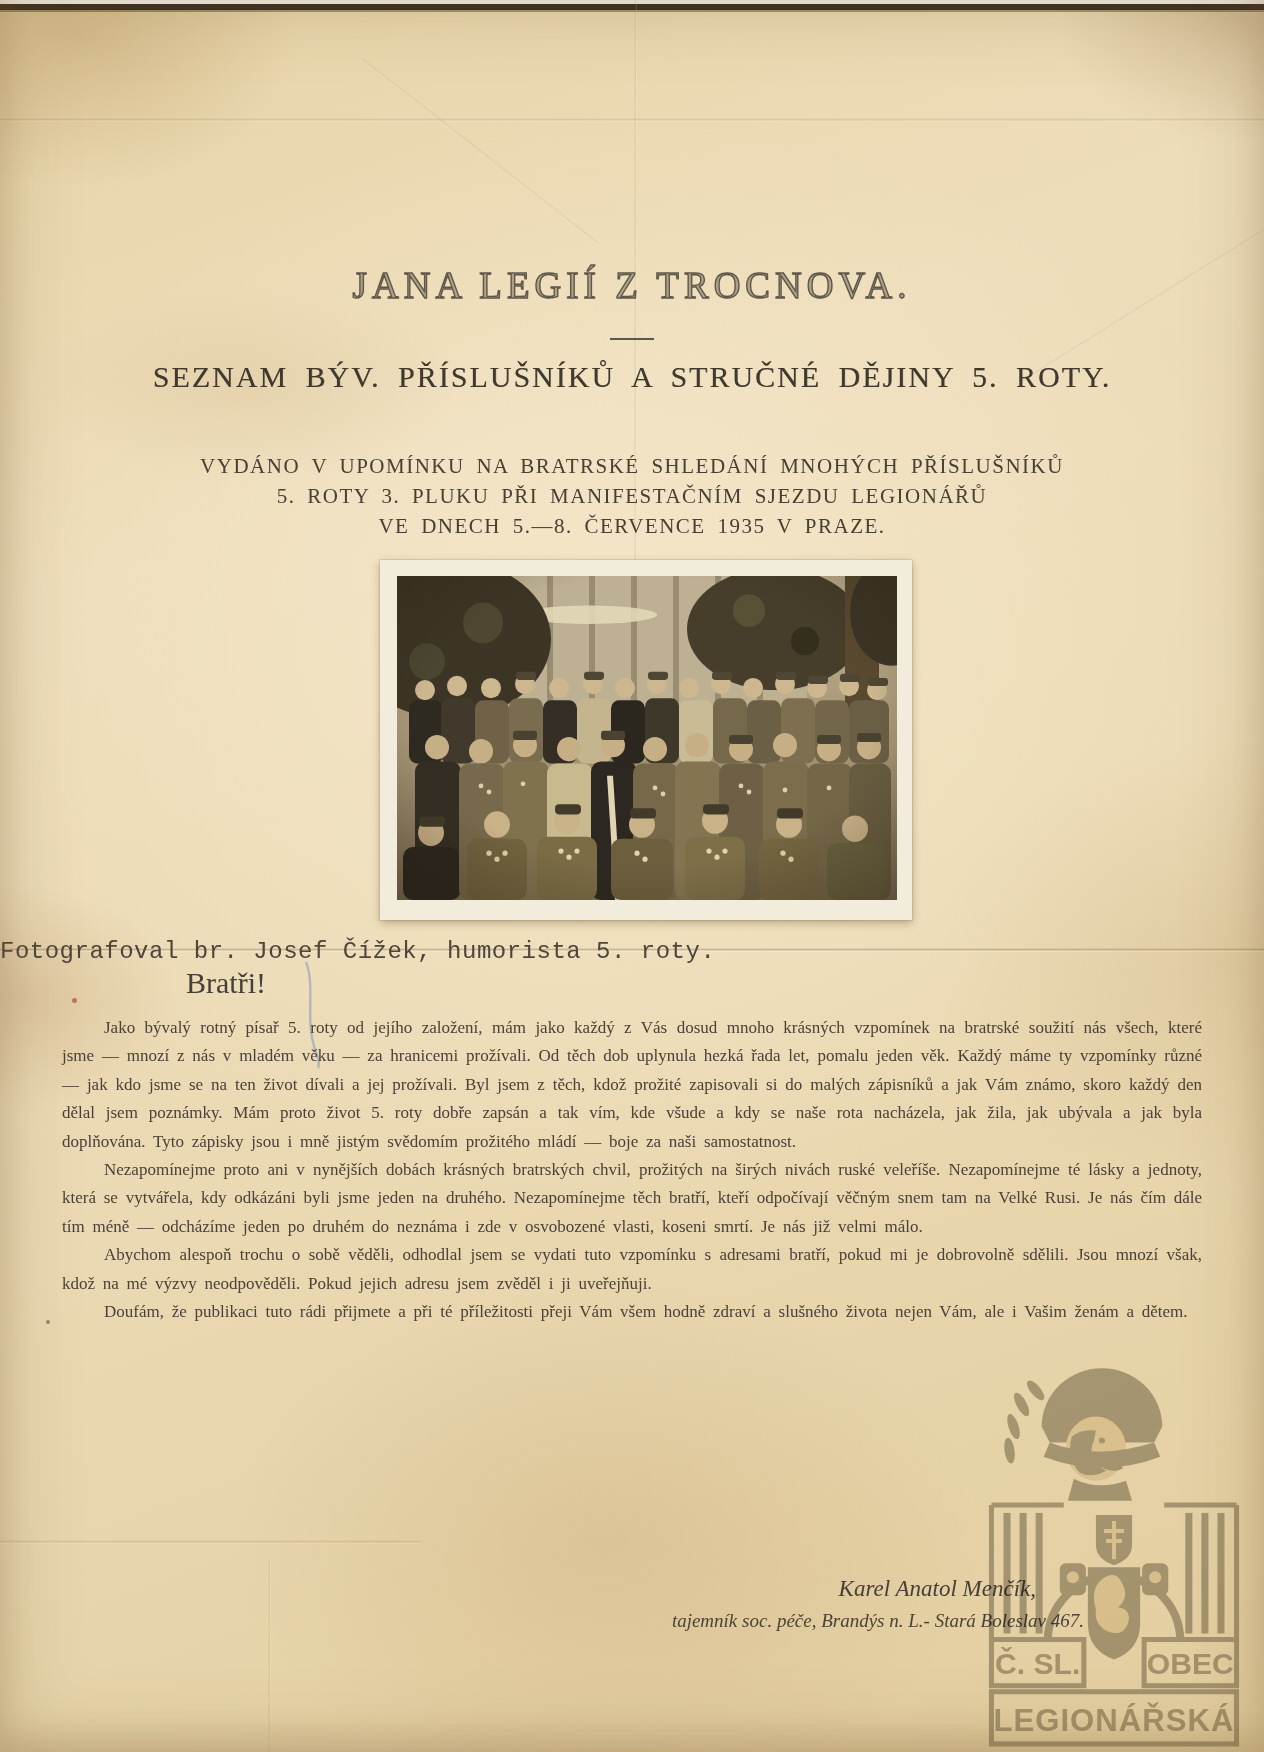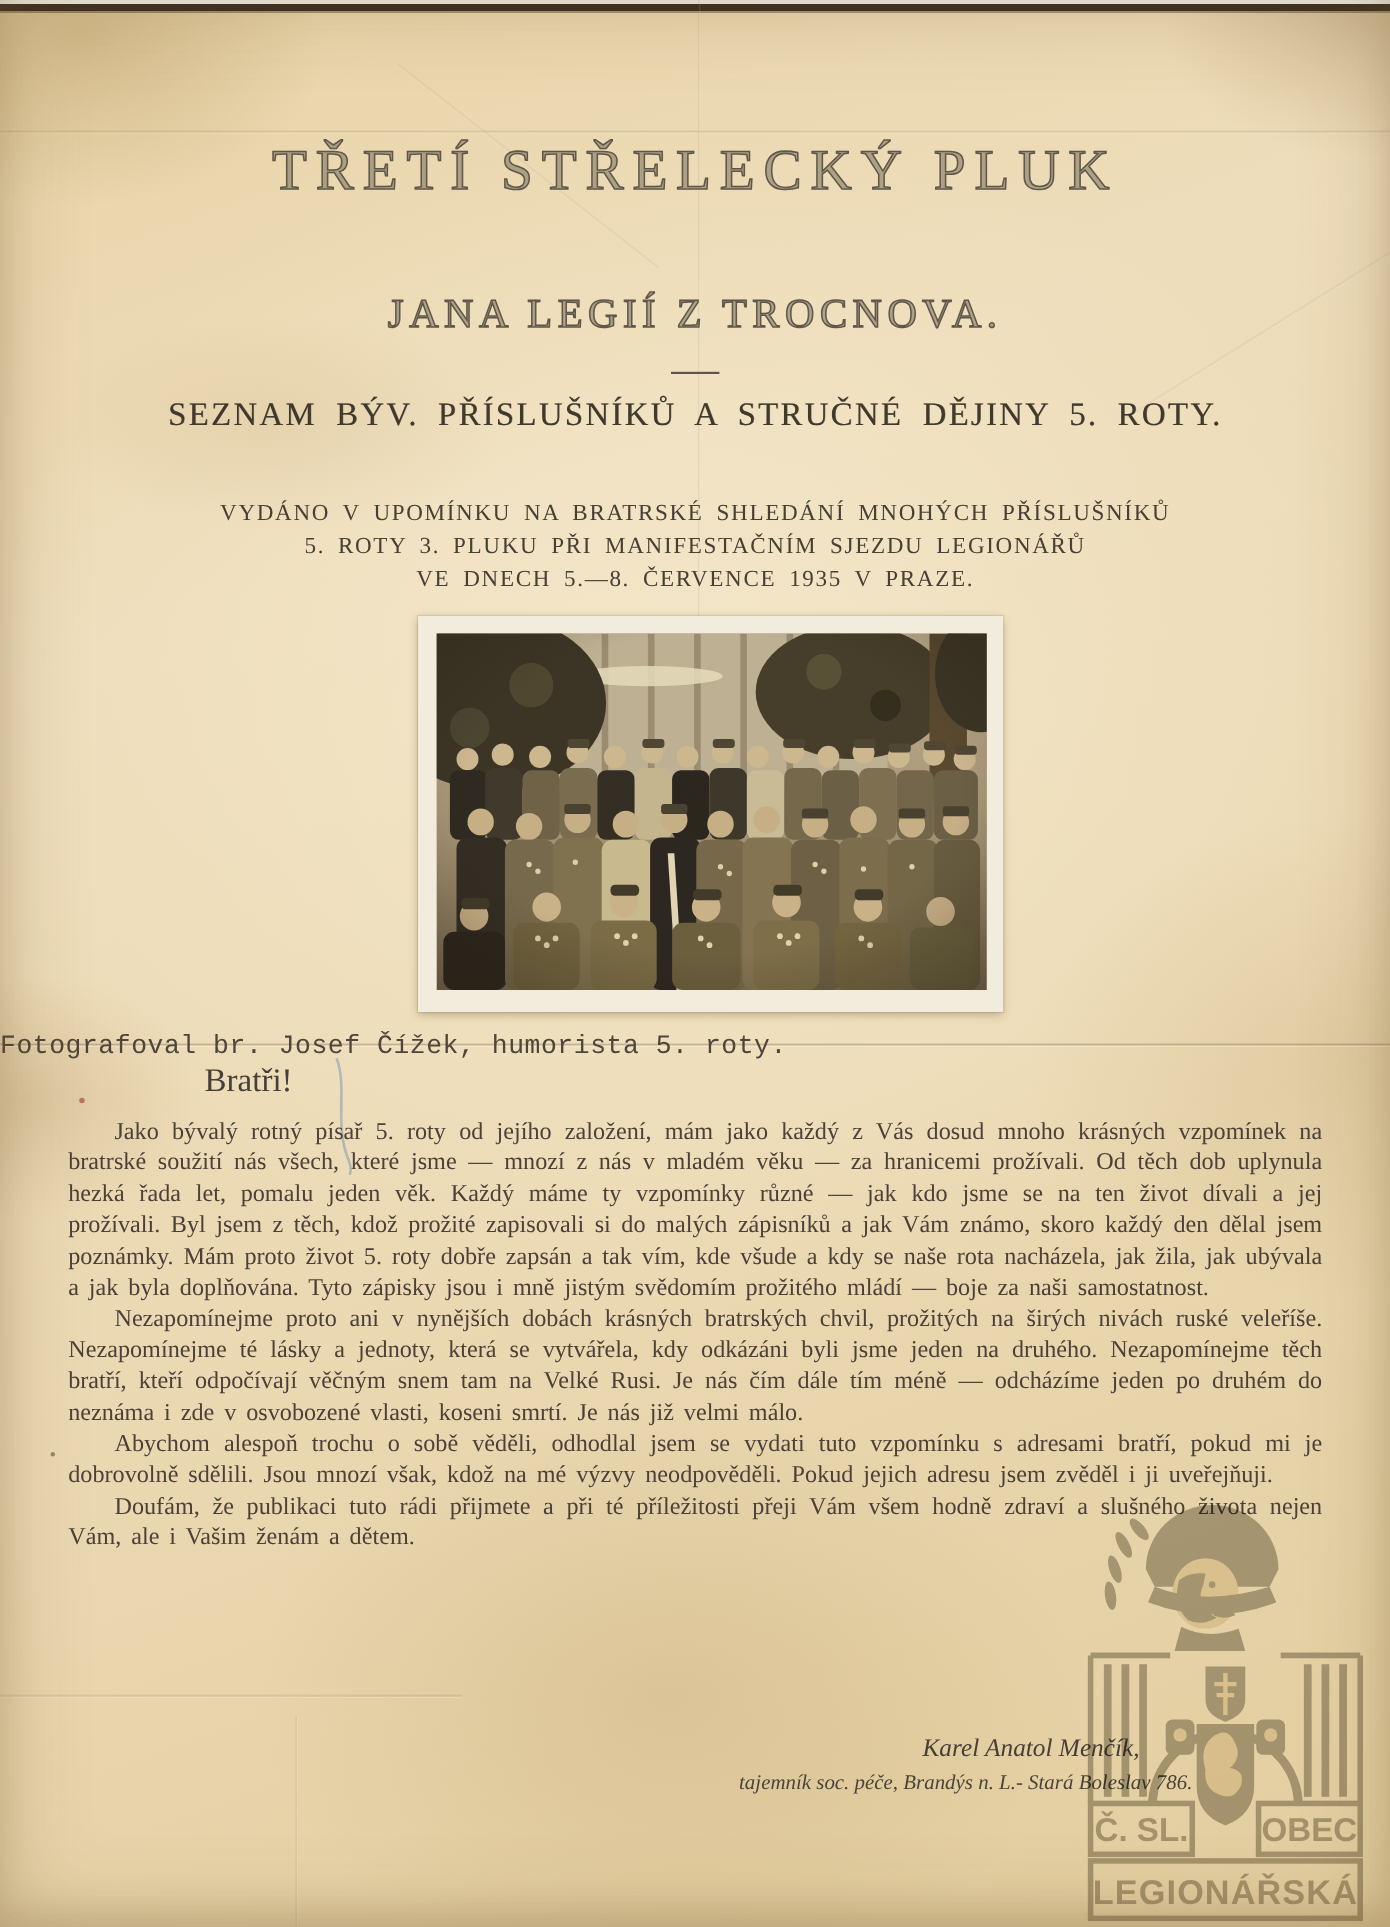--- a/index.html
+++ b/index.html
@@ -52,21 +52,21 @@
     background:#f2ecdc;padding:16px 15px 20px 17px;box-sizing:border-box;
     box-shadow:0 3px 8px rgba(80,58,26,.35),0 0 0 1px rgba(120,100,60,.15);}
   .photo-inner{width:100%;height:100%;display:block;background:#9b8a6c;}
   .photo-caption{position:absolute;top:938px;left:0;right:0;text-align:left;
     font-size:24px;letter-spacing:.5px;color:#4e463a;font-family:Liberation Mono, monospace;}
 
   .salutation{position:absolute;top:966px;left:186px;font-size:30px;color:#45403a;}
   .pen-mark{position:absolute;left:296px;top:960px;pointer-events:none;}
 
   .body-text{position:absolute;top:1014px;left:62px;width:1140px;
-    font-size:22px;line-height:28.4px;text-align:justify;color:#4b4139;
+    font-size:17px;line-height:28.4px;text-align:justify;color:#4b4139;
     word-spacing:3.5px;}
   .body-text p{margin:0;text-indent:42px;}
 
   .sig-name{position:absolute;top:1576px;right:228px;font-style:italic;font-size:23px;color:#474038;}
   .sig-role{position:absolute;top:1610px;right:180px;font-style:italic;font-size:19px;color:#4a4339;}
 
   .stamp{position:absolute;left:983px;top:1308px;width:262px;height:442px;
     opacity:.62;mix-blend-mode:multiply;}
 </style>
 </head>
@@ -79,21 +79,20 @@
   <div class="crease crease-h" style="top:948px;"></div>
   <div class="crease crease-h faint" style="top:118px;"></div>
   <div class="crease crease-h faint" style="top:1540px;width:420px;right:auto;"></div>
   <div class="crease crease-v" style="left:634px;height:560px;opacity:.5;"></div>
   <div class="crease crease-v" style="left:268px;top:1560px;height:192px;opacity:.5;"></div>
   <div class="crease crease-diag" style="left:330px;top:150px;transform:rotate(38deg);opacity:.4;"></div>
   <div class="crease crease-diag" style="left:1000px;top:300px;transform:rotate(-32deg);opacity:.4;"></div>
   <div class="speck" style="left:72px;top:998px;width:5px;height:5px;background:rgba(164,56,40,.6);"></div>
   <div class="speck" style="left:46px;top:1320px;width:4px;height:4px;background:rgba(80,68,52,.55);"></div>
 
-  <div class="masthead m1">TŘETÍ STŘELECKÝ PLUK</div>
   <div class="masthead m3">JANA LEGIÍ Z TROCNOVA.</div>
   <div class="divider-rule"></div>
 
   <div class="doc-heading">SEZNAM BÝV. PŘÍSLUŠNÍKŮ A STRUČNÉ DĚJINY 5. ROTY.</div>
 
   <div class="subtitles">
     <div>VYDÁNO V UPOMÍNKU NA BRATRSKÉ SHLEDÁNÍ MNOHÝCH PŘÍSLUŠNÍKŮ</div>
     <div>5. ROTY 3. PLUKU PŘI MANIFESTAČNÍM SJEZDU LEGIONÁŘŮ</div>
     <div>VE DNECH 5.—8. ČERVENCE 1935 V PRAZE.</div>
   </div>
@@ -281,21 +280,21 @@
   </svg>
 
   <div class="body-text">
     <p>Jako bývalý rotný písař 5. roty od jejího založení, mám jako každý z Vás dosud mnoho krásných vzpomínek na bratrské soužití nás všech, které jsme — mnozí z nás v mladém věku — za hranicemi prožívali. Od těch dob uplynula hezká řada let, pomalu jeden věk. Každý máme ty vzpomínky různé — jak kdo jsme se na ten život dívali a jej prožívali. Byl jsem z těch, kdož prožité zapisovali si do malých zápisníků a jak Vám známo, skoro každý den dělal jsem poznámky. Mám proto život 5. roty dobře zapsán a tak vím, kde všude a kdy se naše rota nacházela, jak žila, jak ubývala a jak byla doplňována. Tyto zápisky jsou i mně jistým svědomím prožitého mládí — boje za naši samostatnost.</p>
     <p>Nezapomínejme proto ani v nynějších dobách krásných bratrských chvil, prožitých na širých nivách ruské veleříše. Nezapomínejme té lásky a jednoty, která se vytvářela, kdy odkázáni byli jsme jeden na druhého. Nezapomínejme těch bratří, kteří odpočívají věčným snem tam na Velké Rusi. Je nás čím dále tím méně — odcházíme jeden po druhém do neznáma i zde v osvobozené vlasti, koseni smrtí. Je nás již velmi málo.</p>
     <p>Abychom alespoň trochu o sobě věděli, odhodlal jsem se vydati tuto vzpomínku s adresami bratří, pokud mi je dobrovolně sdělili. Jsou mnozí však, kdož na mé výzvy neodpověděli. Pokud jejich adresu jsem zvěděl i ji uveřejňuji.</p>
     <p>Doufám, že publikaci tuto rádi přijmete a při té příležitosti přeji Vám všem hodně zdraví a slušného života nejen Vám, ale i Vašim ženám a dětem.</p>
   </div>
 
   <div class="sig-name">Karel Anatol Menčík,</div>
-  <div class="sig-role">tajemník soc. péče, Brandýs n. L.- Stará Boleslav 786.</div>
+  <div class="sig-role">tajemník soc. péče, Brandýs n. L.- Stará Boleslav 467.</div>
 
   <svg class="stamp" viewBox="0 0 260 440" xmlns="http://www.w3.org/2000/svg">
     <g stroke="#8b8577" fill="#8b8577">
 
       <g stroke-width="0">
         <ellipse cx="38" cy="96" rx="5" ry="13" transform="rotate(-28 38 96)"></ellipse>
         <ellipse cx="30" cy="118" rx="5" ry="13" transform="rotate(-18 30 118)"></ellipse>
         <ellipse cx="26" cy="142" rx="5" ry="13" transform="rotate(-8 26 142)"></ellipse>
         <ellipse cx="52" cy="82" rx="5" ry="12" transform="rotate(-40 52 82)"></ellipse>
       </g>

